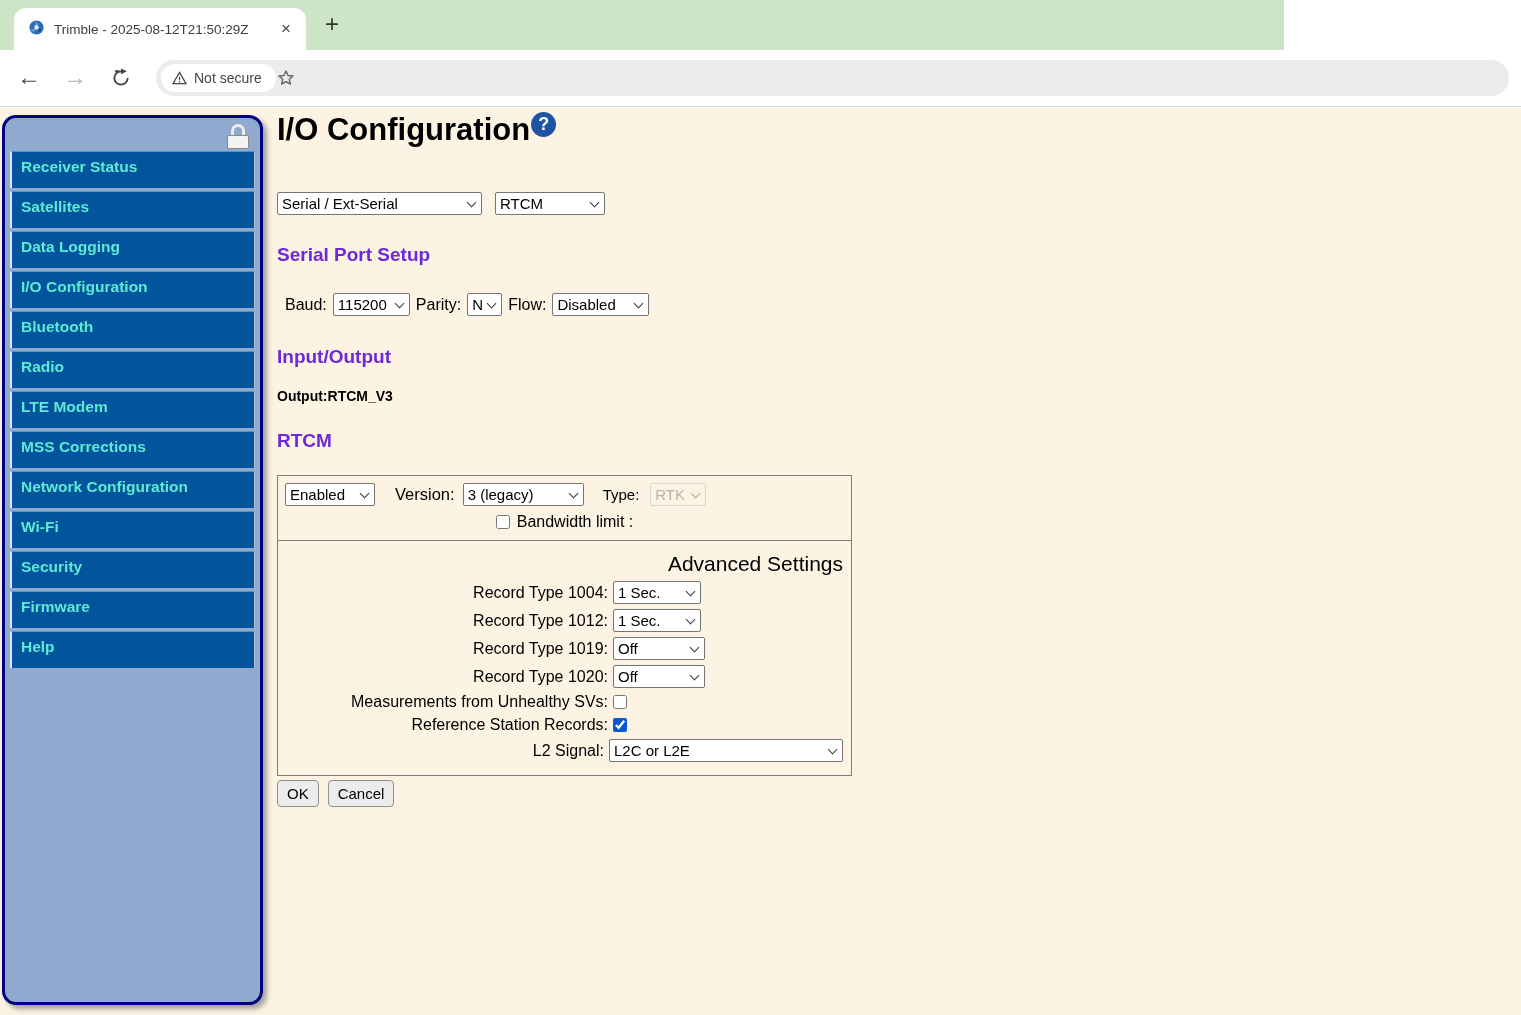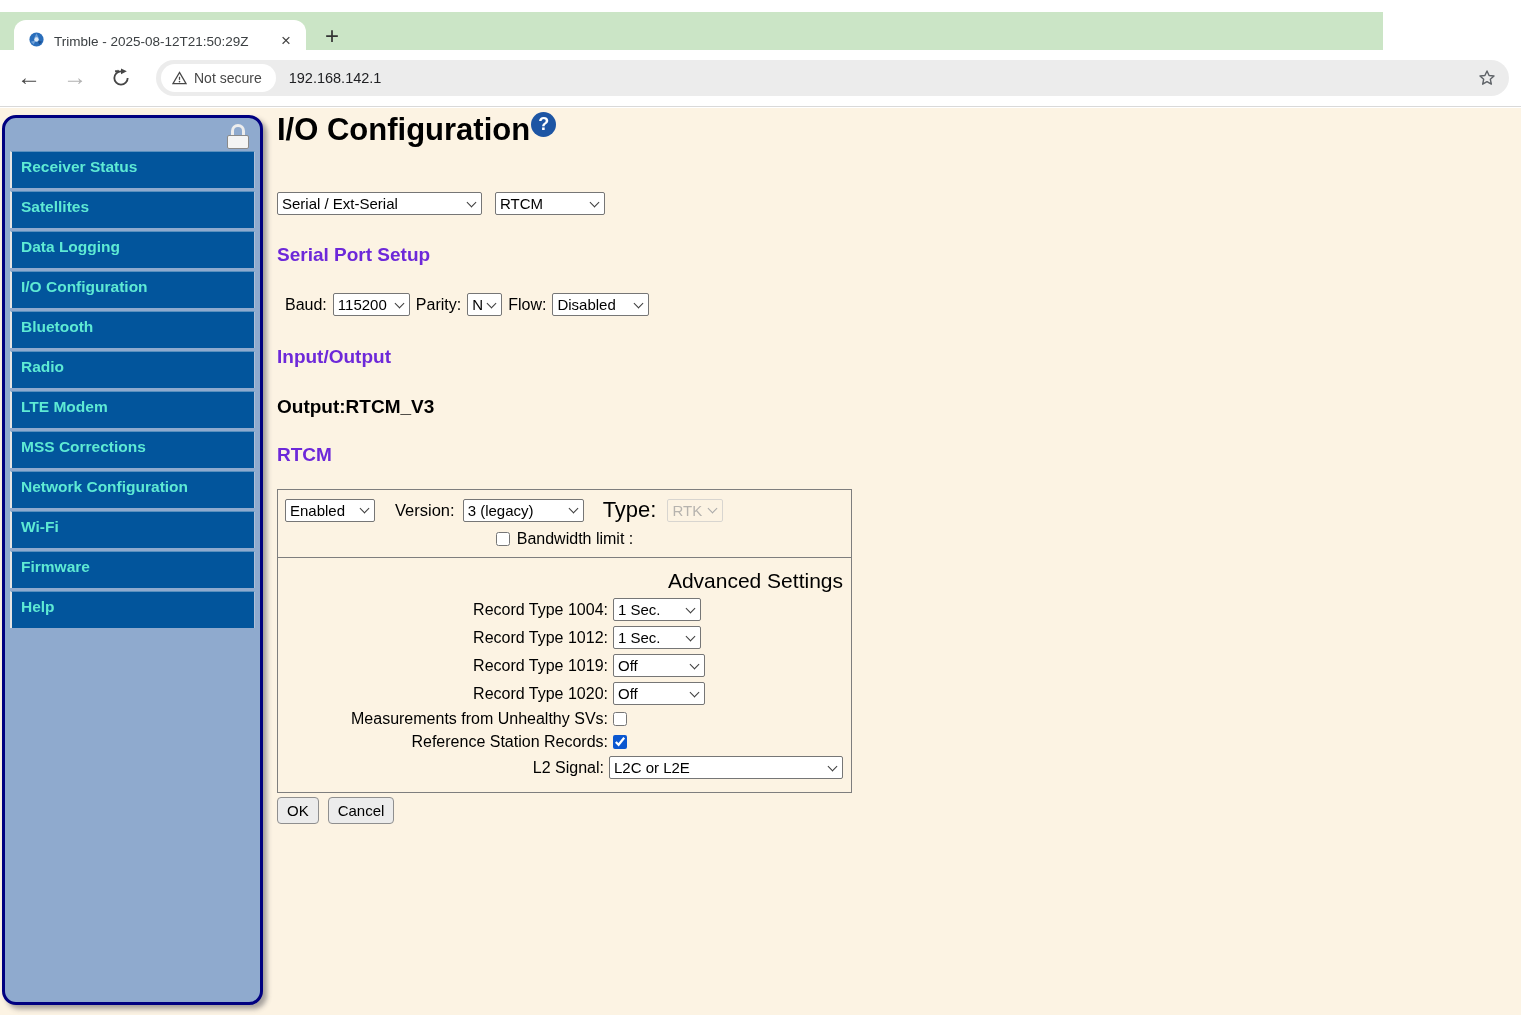--- a/index.html
+++ b/index.html
@@ -1,20 +1,20 @@
 <!DOCTYPE html>
 <html style="--tab-green: #cbe5c6; --cream: #fcf3e3; --panel-blue: #8faace; --menu-blue: #02559c; --navy: #000080; --help-blue: #1d55a4; --check-blue: #0b57d0;"><head>
 <meta charset="utf-8">
 <style>
   * { margin:0; padding:0; box-sizing:border-box; }
   html,body { width:1521px; height:1015px; overflow:hidden;
               font-family:"Liberation Sans", sans-serif; background:#fff; }
 
   
-  .tabbar { position:absolute; left:0; top:12px; width:1383px; height:50px;
+  .tabbar { position:absolute; left:0; top:0; width:1284px; height:50px;
             background:var(--tab-green); }
   .tab { position:absolute; left:14px; top:8px; width:292px; height:42px;
          background:#fff; border-radius:12px 12px 0 0; display:flex;
          align-items:center; gap:9px; padding:0 10px 0 14px; }
   .tab-title { flex:1; font-size:13.5px; color:#3c4043; white-space:nowrap;
                overflow:hidden; }
   .tab-close { font-size:17px; color:#444; width:20px; height:20px; line-height:19px;
                text-align:center; border-radius:50%; cursor:pointer; }
   .newtab { position:absolute; left:318px; top:11px; font-size:24px; color:#333;
             width:28px; height:28px; line-height:26px; text-align:center;
@@ -130,21 +130,20 @@
   </div>
   <div class="urlbar">
     <div class="chip">
       <svg width="15" height="14" viewBox="0 0 24 22">
         <path d="M12 2 L22.5 20 H1.5 Z" fill="none" stroke="#474747" stroke-width="2"></path>
         <line x1="12" y1="9" x2="12" y2="14" stroke="#474747" stroke-width="2"></line>
         <circle cx="12" cy="16.8" r="1.3" fill="#474747"></circle>
       </svg>
       <span>Not secure</span>
     </div>
-    <span class="url-text">192.168.142.1</span>
     <span class="star">
       <svg width="20" height="20" viewBox="0 0 24 24">
         <path d="M12 3.6 l2.5 5.4 5.9 0.6 -4.4 4 1.2 5.8 -5.2 -3 -5.2 3 1.2 -5.8 -4.4 -4 5.9 -0.6 z" fill="none" stroke="#5f6368" stroke-width="1.7" stroke-linejoin="round"></path>
       </svg>
     </span>
   </div>
 </div>
 
 <div class="content">
 
@@ -157,20 +156,21 @@
       <li>Receiver Status</li>
       <li>Satellites</li>
       <li>Data Logging</li>
       <li>I/O Configuration</li>
       <li>Bluetooth</li>
       <li>Radio</li>
       <li>LTE Modem</li>
       <li>MSS Corrections</li>
       <li>Network Configuration</li>
       <li>Wi-Fi</li>
+      <li>Security</li>
       <li>Firmware</li>
       <li>Help</li>
     </ul>
   </aside>
 
   <main class="main">
     <h1><span>I/O Configuration</span><span class="help-badge">?</span></h1>
 
     <div class="row r-selects">
       <span class="sel" style="width:205px">
@@ -203,39 +203,39 @@
       <span class="lbl">Flow:</span>
       <span class="sel" style="width:97px">
         <select>
           <option>Disabled</option>
         </select>
       </span>
     </div>
 
     <div class="section-h" style="margin-top:30px">Input/Output</div>
 
-    <div style="margin-top:28px; font-size:19px; font-weight:bold">Output:RTCM_V3</div>
+    <div style="margin-top:20px; font-size:14px; font-weight:bold">Output:RTCM_V3</div>
 
     <div class="section-h" style="margin-top:26px">RTCM</div>
 
     <div class="box">
       <div class="box-top">
         <div class="row" style="gap:0">
           <span class="sel" style="width:90px">
             <select>
               <option>Enabled</option>
             </select>
           </span>
           <span class="lbl" style="margin-left:20px; font-size:16.5px">Version:</span>
           <span class="sel" style="width:121px; margin-left:8px">
             <select>
               <option>3 (legacy)</option>
             </select>
           </span>
-          <span class="lbl" style="margin-left:19px; font-size:22px">Type:</span>
+          <span class="lbl" style="margin-left:19px; font-size:15px">Type:</span>
           <span class="sel disabled" style="width:56px; margin-left:11px">
             <select disabled="" style="padding-right:14px">
               <option>RTK</option>
             </select>
           </span>
         </div>
         <div class="row bw-row">
           <input type="checkbox" style="">
           <span class="lbl">Bandwidth limit :</span>
         </div>

